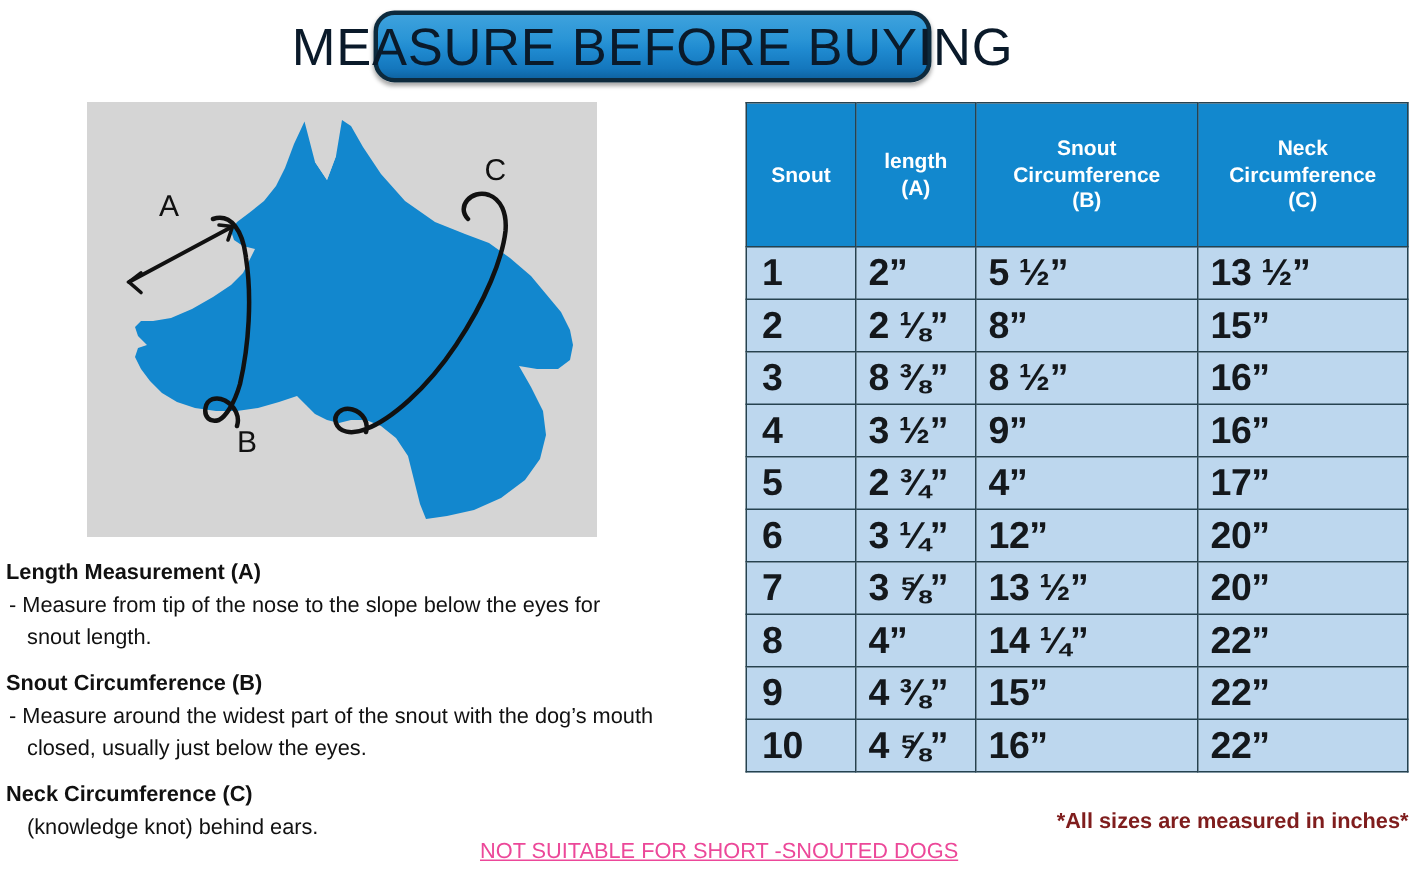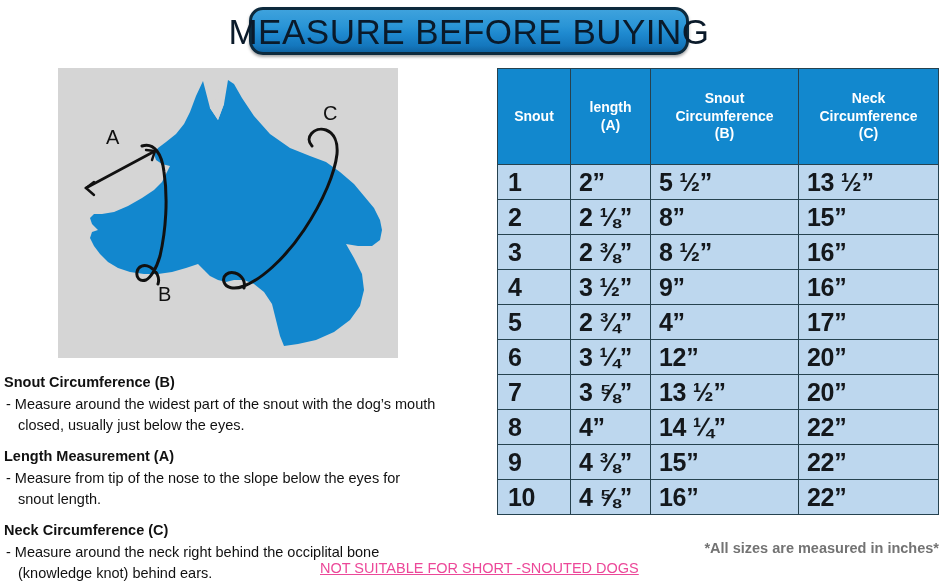--- a/index.html
+++ b/index.html
@@ -14,21 +14,21 @@
     overflow: hidden;
     font-family: "Liberation Sans", sans-serif;
     color: #000000;
   }
 
   
   #title-banner {
     position: absolute;
     left: 249px;
     top: 7px;
-    width: 440px;
+    width: 372px;
     height: 48px;
     border-radius: 14px;
     border: 3px solid #0d2a3d;
     box-sizing: border-box;
     background: linear-gradient(to bottom,
         #3ea2dd 0%,
         #2a95d6 38%,
         #1f8ad0 55%,
         #1477bd 85%,
         #0f64a3 100%);
@@ -91,21 +91,21 @@
     white-space: nowrap;
   }
 
   
   #sizes-note {
     position: absolute;
     right: 6px;
     top: 540px;
     font-size: 14.5px;
     font-weight: bold;
-    color: #737373;
+    color: #7f1d1d;
     white-space: nowrap;
   }
 
   
   #size-table-wrap {
     position: absolute;
     left: 497px;
     top: 68px;
     width: 441px;
   }
@@ -197,39 +197,38 @@
          C277,104 266,132 246,162 C226,192 202,212 186,218
          C176,222 168,220 166,214 C164,208 170,203 177,205
          C184,207 188,214 186,220" stroke="#111111" stroke-width="3" fill="none" stroke-linecap="round"></path>
     <text x="265" y="52" font-family="Liberation Sans, sans-serif" font-size="20" fill="#111111">C</text>
   </svg>
 </div>
 
 <div id="instructions">
 
   <div class="instr-block">
+    <div class="instr-head">Length Measurement (A)</div>
+    <div class="instr-body">
+      <span>- Measure from tip of the nose to the slope below the eyes for</span>
+      <span class="cont">snout length.</span>
+    </div>
+  </div>
+
+  <div class="instr-block">
     <div class="instr-head">Snout Circumference (B)</div>
     <div class="instr-body">
       <span>- Measure around the widest part of the snout with the dog’s mouth</span>
       <span class="cont">closed, usually just below the eyes.</span>
     </div>
   </div>
 
   <div class="instr-block">
-    <div class="instr-head">Length Measurement (A)</div>
-    <div class="instr-body">
-      <span>- Measure from tip of the nose to the slope below the eyes for</span>
-      <span class="cont">snout length.</span>
-    </div>
-  </div>
-
-  <div class="instr-block">
     <div class="instr-head">Neck Circumference (C)</div>
     <div class="instr-body">
-      <span>- Measure around the neck right behind the occiplital bone</span>
       <span class="cont">(knowledge knot) behind ears.</span>
     </div>
   </div>
 
 </div>
 
 <a id="not-suitable" href="#">NOT SUITABLE FOR SHORT -SNOUTED DOGS</a>
 
 <div id="sizes-note">*All sizes are measured in inches*</div>
 
@@ -270,21 +269,21 @@
           <td>13 ½”</td>
         </tr>
         <tr>
           <td class="c-size">2</td>
           <td>2 ⅛”</td>
           <td>8”</td>
           <td>15”</td>
         </tr>
         <tr>
           <td class="c-size">3</td>
-          <td>2 ⅜”</td>
+          <td>8 ⅜”</td>
           <td>8 ½”</td>
           <td>16”</td>
         </tr>
         <tr>
           <td class="c-size">4</td>
           <td>3 ½”</td>
           <td>9”</td>
           <td>16”</td>
         </tr>
         <tr>

